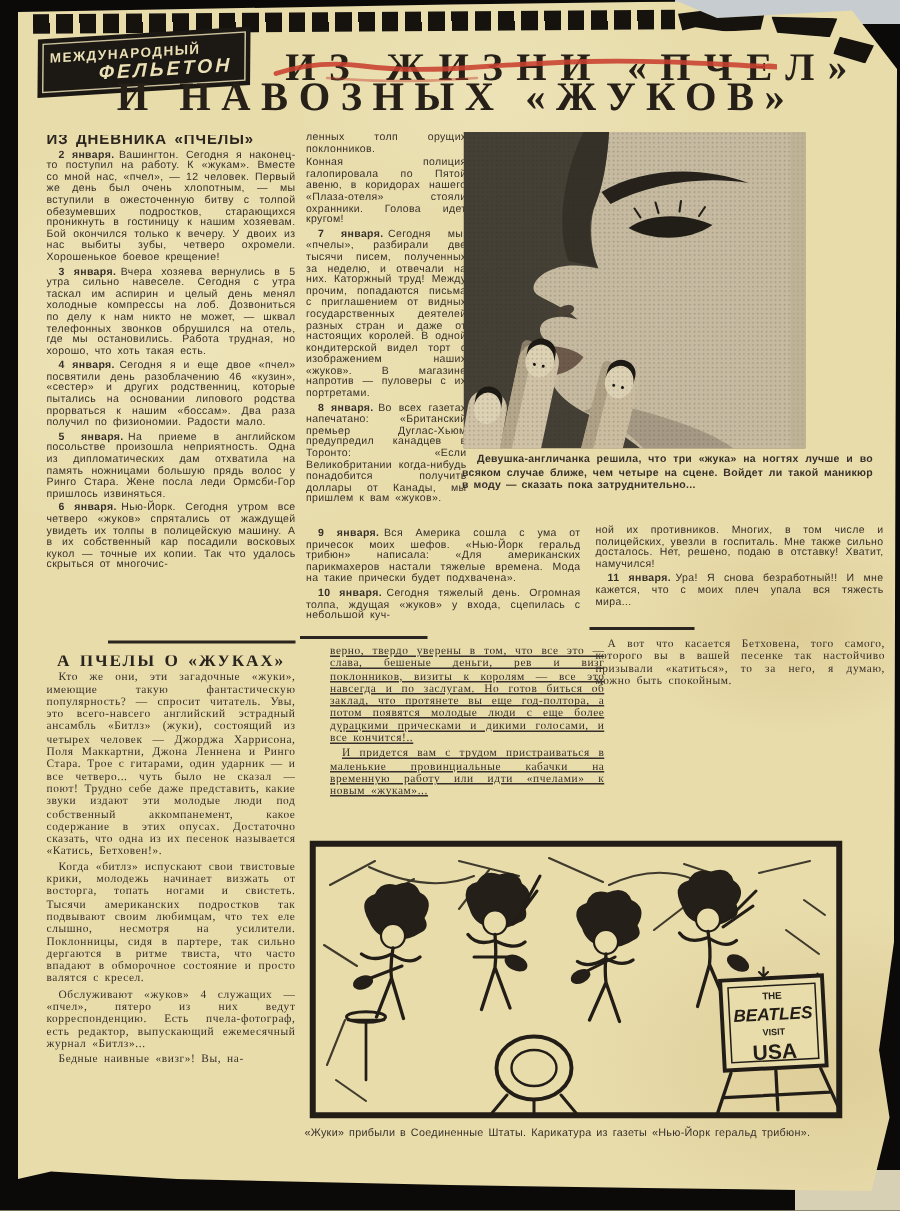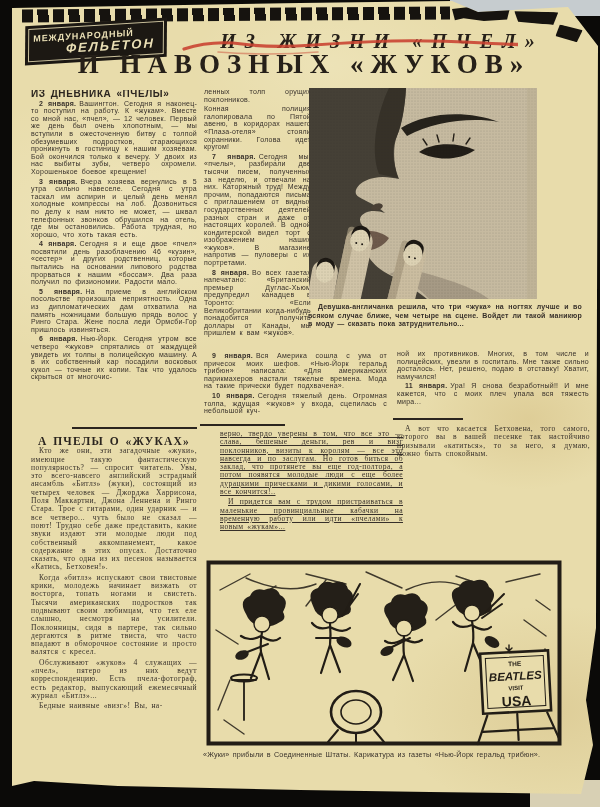--- a/index.html
+++ b/index.html
@@ -34,21 +34,21 @@
   
   .banner{position:absolute;left:26px;top:23px;width:140px;height:37px;background:#1c1813;
     transform:rotate(-3.5deg) skewX(-4deg);color:#eadfb5;box-shadow:0 0 0 1px #1c1813;}
   .banner-inner{position:absolute;inset:2px;border:1px solid rgba(234,223,181,.85);
     display:flex;flex-direction:column;justify-content:center;padding:1px 4px;}
   .banner-l1{font-size:9px;font-weight:bold;letter-spacing:1px;white-space:nowrap;}
   .banner-l2{font-size:13px;font-weight:bold;font-style:italic;letter-spacing:2px;
     align-self:flex-end;margin-top:-1px;margin-right:4px;white-space:nowrap;}
   .title{font-family:"Liberation Serif",serif;font-weight:bold;color:#262019;
     white-space:nowrap;position:absolute;text-align:center;}
-  .title1{left:172px;top:30px;width:420px;font-size:20px;letter-spacing:9px;font-style:italic;}
+  .title1{left:172px;top:30px;width:420px;font-size:26px;letter-spacing:9px;}
   .title2{left:20px;top:49px;width:568px;font-size:27px;letter-spacing:7px;}
   .red-underline{position:absolute;left:178px;top:36px;width:340px;height:20px;}
 
   
   .col{position:absolute;overflow:hidden;text-align:justify;}
   .diary-text{font-size:7px;line-height:7.6px;letter-spacing:.25px;word-spacing:1.6px;}
   .article-text{font-family:"Liberation Serif",serif;font-size:7.6px;line-height:8.3px;
     letter-spacing:.4px;word-spacing:1.6px;}
   .col p{margin:0 0 2px 4px;text-indent:8px;}
   .col p.cont{text-indent:0;}

